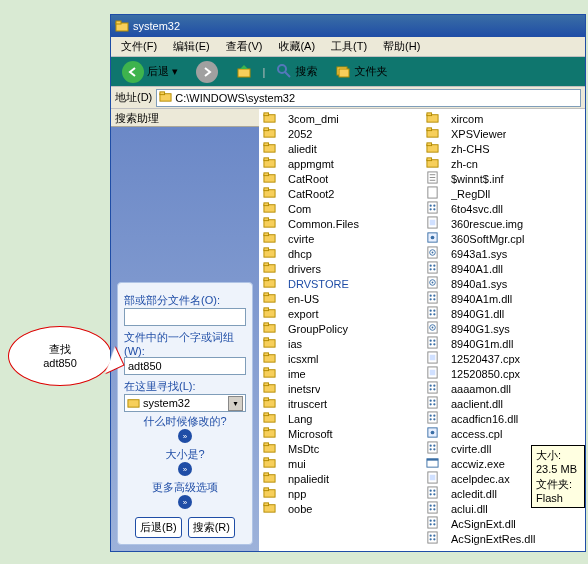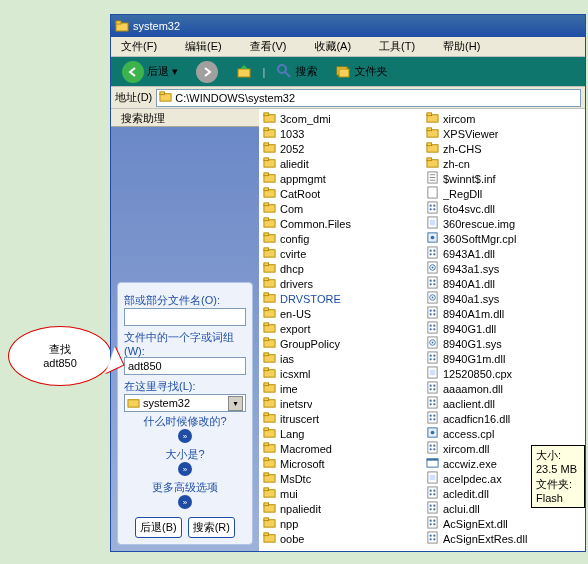--- a/index.html
+++ b/index.html
@@ -1,46 +1,46 @@
 <!DOCTYPE html>
 <html><head>
 <meta charset="utf-8">
 <style>
 * { box-sizing: border-box; margin: 0; padding: 0; font-family: "Microsoft Sans Serif", Tahoma, sans-serif; font-size: 11px; }
 body { background: #d9ead3; width: 588px; height: 564px; position: relative; }
 .window { position: absolute; left: 110px; top: 14px; width: 476px; height: 538px; border: 1px solid #1f4da6; background: #fff; overflow: hidden; }
 .titlebar { height: 22px; background: linear-gradient(#3a6ea5, #1f4da6); color: #fff; display: flex; align-items: center; padding: 0 4px; }
 .titlebar .icon { width: 14px; height: 14px; margin-right: 4px; }
 .folder-svg { display: block; }
-.menubar { height: 20px; background: #ece9d8; display: flex; align-items: center; border-bottom: 1px solid #c0c0c0; padding: 0 4px; gap: 16px; }
+.menubar { height: 20px; background: #ece9d8; display: flex; align-items: center; border-bottom: 1px solid #c0c0c0; padding: 0 4px; gap: 4px; }
 .menubar span { padding: 2px 6px; cursor: default; }
 .toolbar { height: 30px; background: #0f766e; display: flex; align-items: center; padding: 0 4px; border-bottom: 1px solid #c0c0c0; gap: 4px; }
 .tbtn { display: inline-flex; align-items: center; padding: 2px 6px; border: 1px solid transparent; border-radius: 3px; gap: 3px; }
 .nav-circle { width: 22px; height: 22px; border-radius: 50%; display: inline-flex; align-items: center; justify-content: center; color: #fff; }
 .nav-back { background: #3eb34d; }
 .nav-fwd { background: #a0a0a0; }
 .addrbar { height: 22px; background: #ece9d8; display: flex; align-items: center; padding: 0 4px; border-bottom: 1px solid #c0c0c0; gap: 4px; }
 .addrbox { flex: 1; height: 18px; border: 1px solid #7f9db9; background: #fff; display: flex; align-items: center; padding: 0 2px; gap: 3px; }
 .content { display: flex; height: calc(100% - 94px); }
 .sidebar { width: 148px; background: #7b97cf; display: flex; flex-direction: column; }
-.sidebar-header { height: 18px; background: #ece9d8; border-bottom: 1px solid #aca899; padding: 2px 10px; }
+.sidebar-header { height: 18px; background: #ece9d8; border-bottom: 1px solid #aca899; padding: 2px 4px; }
 .sidebar-body { flex: 1; background: linear-gradient(#6b88c7, #9db2da); display: flex; flex-direction: column; justify-content: flex-end; padding: 6px; gap: 4px; }
 .search-card { background: #eef3fb; border: 1px solid #b0c4e5; border-radius: 4px; padding: 6px; }
 .search-card .prompt { color: #1f4da6; margin-bottom: 4px; line-height: 1.2; }
 .search-card label { color: #1f4da6; display: block; margin-top: 4px; }
 .search-card input[type=text] { width: 100%; height: 18px; border: 1px solid #7f9db9; padding: 1px 3px; }
 .search-card .combo { width: 100%; height: 18px; border: 1px solid #7f9db9; background: #fff; display: flex; align-items: center; padding: 0 2px; gap: 3px; position: relative; }
 .search-card .combo .arrow { margin-left: auto; width: 15px; height: 15px; background: #d4d0c8; border: 1px solid #888; display: flex; align-items: center; justify-content: center; font-size: 8px; }
 .expander { display: flex; align-items: center; justify-content: space-between; color: #1f4da6; padding: 2px 0; cursor: default; flex-direction: column; }
 .chev { width: 14px; height: 14px; background: #1f4da6; color: #fff; border-radius: 50%; display: flex; align-items: center; justify-content: center; font-size: 8px; }
 .btnrow { display: flex; gap: 6px; margin-top: 6px; justify-content: center; }
 .btn { border: 1px solid #1f4da6; background: #fff; border-radius: 3px; padding: 2px 4px; cursor: default; }
 .filelist { flex: 1; background: #fff; overflow: hidden; display: flex; }
 .col { flex: 1; padding: 2px 0; }
-.row { display: flex; align-items: center; height: 15px; padding: 0 4px; gap: 4px; white-space: nowrap; }
+.row { display: flex; align-items: center; height: 15px; padding: 0 4px; gap: 12px; white-space: nowrap; }
 .row .label { overflow: hidden; text-overflow: clip; }
 .drv { color: #1f4da6; }
 .tooltip { position: absolute; left: 420px; top: 430px; background: #ffffe1; border: 1px solid #000; padding: 2px 4px; line-height: 1.3; z-index: 5; }
 .callout { position: absolute; left: 8px; top: 326px; width: 104px; height: 60px; background: #fff; border: 1px solid #d00; border-radius: 50%; display: flex; flex-direction: column; align-items: center; justify-content: center; font-size: 14px; line-height: 1.3; }
 .callout-tail { position: absolute; left: 100px; top: 350px; width: 0; height: 0; border-left: 20px solid transparent; border-right: 0 solid transparent; border-bottom: 20px solid #fff; transform: rotate(-25deg); filter: drop-shadow(1px 0 0 #d00) drop-shadow(0 1px 0 #d00); z-index: 1; }
 .ico-sm { width: 13px; height: 13px; }
 </style>
 </head>
 <body>
 
@@ -175,27 +175,20 @@
                 <rect x="1" y="4" width="12" height="8" fill="#f7cf5b" stroke="#b38b00"></rect>
                 <rect x="1" y="2" width="5" height="3" fill="#f7cf5b" stroke="#b38b00"></rect>
               </svg></span>
             <span class="label">3com_dmi</span>
           </div>
           <div class="row">
             <span><svg class="ico-sm" viewBox="0 0 14 14">
                 <rect x="1" y="4" width="12" height="8" fill="#f7cf5b" stroke="#b38b00"></rect>
                 <rect x="1" y="2" width="5" height="3" fill="#f7cf5b" stroke="#b38b00"></rect>
               </svg></span>
-            <span class="label">1033</span>
-          </div>
-          <div class="row">
-            <span><svg class="ico-sm" viewBox="0 0 14 14">
-                <rect x="1" y="4" width="12" height="8" fill="#f7cf5b" stroke="#b38b00"></rect>
-                <rect x="1" y="2" width="5" height="3" fill="#f7cf5b" stroke="#b38b00"></rect>
-              </svg></span>
             <span class="label">2052</span>
           </div>
           <div class="row">
             <span><svg class="ico-sm" viewBox="0 0 14 14">
                 <rect x="1" y="4" width="12" height="8" fill="#f7cf5b" stroke="#b38b00"></rect>
                 <rect x="1" y="2" width="5" height="3" fill="#f7cf5b" stroke="#b38b00"></rect>
               </svg></span>
             <span class="label">aliedit</span>
           </div>
           <div class="row">
@@ -210,41 +203,41 @@
                 <rect x="1" y="4" width="12" height="8" fill="#f7cf5b" stroke="#b38b00"></rect>
                 <rect x="1" y="2" width="5" height="3" fill="#f7cf5b" stroke="#b38b00"></rect>
               </svg></span>
             <span class="label">CatRoot</span>
           </div>
           <div class="row">
             <span><svg class="ico-sm" viewBox="0 0 14 14">
                 <rect x="1" y="4" width="12" height="8" fill="#f7cf5b" stroke="#b38b00"></rect>
                 <rect x="1" y="2" width="5" height="3" fill="#f7cf5b" stroke="#b38b00"></rect>
               </svg></span>
+            <span class="label">CatRoot2</span>
+          </div>
+          <div class="row">
+            <span><svg class="ico-sm" viewBox="0 0 14 14">
+                <rect x="1" y="4" width="12" height="8" fill="#f7cf5b" stroke="#b38b00"></rect>
+                <rect x="1" y="2" width="5" height="3" fill="#f7cf5b" stroke="#b38b00"></rect>
+              </svg></span>
             <span class="label">Com</span>
           </div>
           <div class="row">
             <span><svg class="ico-sm" viewBox="0 0 14 14">
                 <rect x="1" y="4" width="12" height="8" fill="#f7cf5b" stroke="#b38b00"></rect>
                 <rect x="1" y="2" width="5" height="3" fill="#f7cf5b" stroke="#b38b00"></rect>
               </svg></span>
             <span class="label">Common.Files</span>
           </div>
           <div class="row">
             <span><svg class="ico-sm" viewBox="0 0 14 14">
                 <rect x="1" y="4" width="12" height="8" fill="#f7cf5b" stroke="#b38b00"></rect>
                 <rect x="1" y="2" width="5" height="3" fill="#f7cf5b" stroke="#b38b00"></rect>
               </svg></span>
-            <span class="label">config</span>
-          </div>
-          <div class="row">
-            <span><svg class="ico-sm" viewBox="0 0 14 14">
-                <rect x="1" y="4" width="12" height="8" fill="#f7cf5b" stroke="#b38b00"></rect>
-                <rect x="1" y="2" width="5" height="3" fill="#f7cf5b" stroke="#b38b00"></rect>
-              </svg></span>
             <span class="label">cvirte</span>
           </div>
           <div class="row">
             <span><svg class="ico-sm" viewBox="0 0 14 14">
                 <rect x="1" y="4" width="12" height="8" fill="#f7cf5b" stroke="#b38b00"></rect>
                 <rect x="1" y="2" width="5" height="3" fill="#f7cf5b" stroke="#b38b00"></rect>
               </svg></span>
             <span class="label">dhcp</span>
           </div>
           <div class="row">
@@ -316,27 +309,20 @@
                 <rect x="1" y="2" width="5" height="3" fill="#f7cf5b" stroke="#b38b00"></rect>
               </svg></span>
             <span class="label">itruscert</span>
           </div>
           <div class="row">
             <span><svg class="ico-sm" viewBox="0 0 14 14">
                 <rect x="1" y="4" width="12" height="8" fill="#f7cf5b" stroke="#b38b00"></rect>
                 <rect x="1" y="2" width="5" height="3" fill="#f7cf5b" stroke="#b38b00"></rect>
               </svg></span>
             <span class="label">Lang</span>
-          </div>
-          <div class="row">
-            <span><svg class="ico-sm" viewBox="0 0 14 14">
-                <rect x="1" y="4" width="12" height="8" fill="#f7cf5b" stroke="#b38b00"></rect>
-                <rect x="1" y="2" width="5" height="3" fill="#f7cf5b" stroke="#b38b00"></rect>
-              </svg></span>
-            <span class="label">Macromed</span>
           </div>
           <div class="row">
             <span><svg class="ico-sm" viewBox="0 0 14 14">
                 <rect x="1" y="4" width="12" height="8" fill="#f7cf5b" stroke="#b38b00"></rect>
                 <rect x="1" y="2" width="5" height="3" fill="#f7cf5b" stroke="#b38b00"></rect>
               </svg></span>
             <span class="label">Microsoft</span>
           </div>
           <div class="row">
             <span><svg class="ico-sm" viewBox="0 0 14 14">
@@ -438,30 +424,20 @@
           <div class="row">
             <span><svg class="ico-sm" viewBox="0 0 14 14">
                 <rect x="2" y="2" width="10" height="10" fill="#e8f0ff" stroke="#3a6ea5"></rect>
                 <circle cx="7" cy="7" r="2" fill="#3a6ea5"></circle>
               </svg></span>
             <span class="label">360SoftMgr.cpl</span>
           </div>
           <div class="row">
             <span><svg class="ico-sm" viewBox="0 0 14 14">
                 <rect x="2" y="1" width="10" height="12" fill="#fff" stroke="#888"></rect>
-                <circle cx="5" cy="5" r="1.2" fill="#3a6ea5"></circle>
-                <circle cx="9" cy="5" r="1.2" fill="#3a6ea5"></circle>
-                <circle cx="5" cy="9" r="1.2" fill="#3a6ea5"></circle>
-                <circle cx="9" cy="9" r="1.2" fill="#3a6ea5"></circle>
-              </svg></span>
-            <span class="label">6943A1.dll</span>
-          </div>
-          <div class="row">
-            <span><svg class="ico-sm" viewBox="0 0 14 14">
-                <rect x="2" y="1" width="10" height="12" fill="#fff" stroke="#888"></rect>
                 <circle cx="7" cy="7" r="3" fill="none" stroke="#3a6ea5"></circle>
                 <circle cx="7" cy="7" r="1" fill="#3a6ea5"></circle>
               </svg></span>
             <span class="label">6943a1.sys</span>
           </div>
           <div class="row">
             <span><svg class="ico-sm" viewBox="0 0 14 14">
                 <rect x="2" y="1" width="10" height="12" fill="#fff" stroke="#888"></rect>
                 <circle cx="5" cy="5" r="1.2" fill="#3a6ea5"></circle>
                 <circle cx="9" cy="5" r="1.2" fill="#3a6ea5"></circle>
@@ -514,20 +490,27 @@
                 <circle cx="5" cy="9" r="1.2" fill="#3a6ea5"></circle>
                 <circle cx="9" cy="9" r="1.2" fill="#3a6ea5"></circle>
               </svg></span>
             <span class="label">8940G1m.dll</span>
           </div>
           <div class="row">
             <span><svg class="ico-sm" viewBox="0 0 14 14">
                 <rect x="2" y="1" width="10" height="12" fill="#fff" stroke="#888"></rect>
                 <rect x="4" y="4" width="6" height="6" fill="#d0e0ff"></rect>
               </svg></span>
+            <span class="label">12520437.cpx</span>
+          </div>
+          <div class="row">
+            <span><svg class="ico-sm" viewBox="0 0 14 14">
+                <rect x="2" y="1" width="10" height="12" fill="#fff" stroke="#888"></rect>
+                <rect x="4" y="4" width="6" height="6" fill="#d0e0ff"></rect>
+              </svg></span>
             <span class="label">12520850.cpx</span>
           </div>
           <div class="row">
             <span><svg class="ico-sm" viewBox="0 0 14 14">
                 <rect x="2" y="1" width="10" height="12" fill="#fff" stroke="#888"></rect>
                 <circle cx="5" cy="5" r="1.2" fill="#3a6ea5"></circle>
                 <circle cx="9" cy="5" r="1.2" fill="#3a6ea5"></circle>
                 <circle cx="5" cy="9" r="1.2" fill="#3a6ea5"></circle>
                 <circle cx="9" cy="9" r="1.2" fill="#3a6ea5"></circle>
               </svg></span>
@@ -561,21 +544,21 @@
             <span class="label">access.cpl</span>
           </div>
           <div class="row">
             <span><svg class="ico-sm" viewBox="0 0 14 14">
                 <rect x="2" y="1" width="10" height="12" fill="#fff" stroke="#888"></rect>
                 <circle cx="5" cy="5" r="1.2" fill="#3a6ea5"></circle>
                 <circle cx="9" cy="5" r="1.2" fill="#3a6ea5"></circle>
                 <circle cx="5" cy="9" r="1.2" fill="#3a6ea5"></circle>
                 <circle cx="9" cy="9" r="1.2" fill="#3a6ea5"></circle>
               </svg></span>
-            <span class="label">xircom.dll</span>
+            <span class="label">cvirte.dll</span>
           </div>
           <div class="row">
             <span><svg class="ico-sm" viewBox="0 0 14 14">
                 <rect x="1" y="3" width="12" height="9" fill="#fff" stroke="#3a6ea5"></rect>
                 <rect x="1" y="3" width="12" height="2" fill="#3a6ea5"></rect>
               </svg></span>
             <span class="label">accwiz.exe</span>
           </div>
           <div class="row">
             <span><svg class="ico-sm" viewBox="0 0 14 14">

